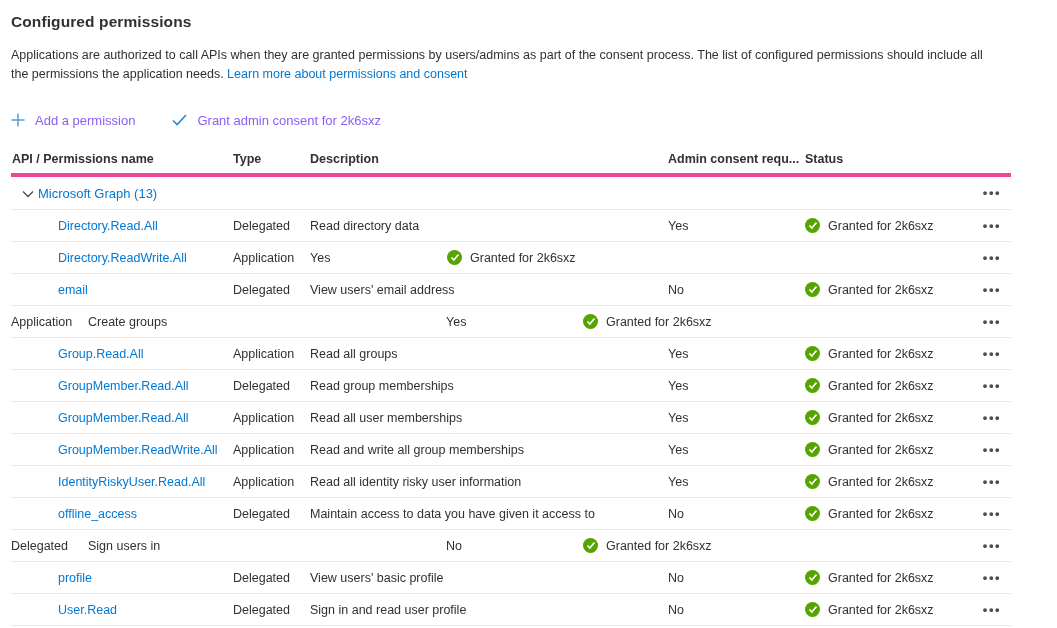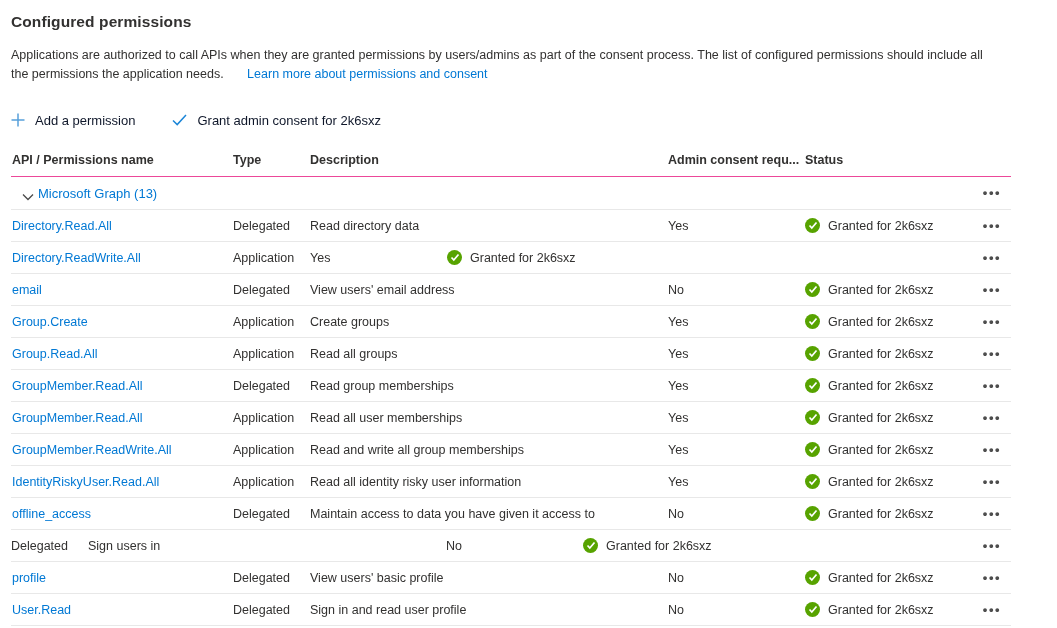--- a/index.html
+++ b/index.html
@@ -24,79 +24,79 @@
   .description {
     font-size: 12.5px;
     line-height: 19px;
     max-width: 992px;
     color: #323130;
   }
   a.link {
     color: #0078d4;
     text-decoration: none;
     cursor: pointer;
-    margin-left: 20px;
   }
 
   
   .toolbar {
     margin-top: 21px;
     display: flex;
     align-items: center;
     gap: 37px;
     height: 30px;
   }
   .cmd-btn {
     display: flex;
     align-items: center;
     gap: 10px;
     background: none;
     border: none;
     padding: 0;
     font-family: "Liberation Sans", sans-serif;
     font-size: 13px;
-    color: #0f172a;
+    color: #8b5cf6;
     cursor: pointer;
   }
   .cmd-btn .ic { display: flex; align-items: center; }
 
   
   .perm-table { margin-top: 9px; width: 1000px; }
   .t-row {
     display: flex;
     align-items: center;
     border-bottom: 1px solid #e8e8e8;
   }
-  .t-header { height: 33px; border-bottom: 1px solid #ec4899; }
+  .t-header { height: 33px; border-bottom: 4px solid #ec4899; }
   .t-header .cell { font-weight: 700; font-size: 12.5px; color: #323130; }
   .cell { font-size: 12.5px; overflow: hidden; white-space: nowrap; }
   .c-name   { width: 222px; padding-left: 1px; }
   .c-type   { width: 77px; }
   .c-desc   { width: 358px; }
   .c-admin  { width: 137px; }
   .c-status { width: 161px; display: flex; align-items: center; gap: 8px; }
   .c-menu   { flex: 1; text-align: right; padding-right: 8px; }
 
   .group-row { height: 33px; }
   .group-label {
     display: flex;
-    align-items: flex-end;
+    align-items: center;
     gap: 4px;
     color: #0078d4;
     cursor: pointer;
     padding-left: 11px;
     font-size: 13px;
   }
   .chev { display: flex; align-items: center; margin-top: 2px; }
 
   .data-row { height: 32px; }
   .perm-link {
     color: #0078d4;
     text-decoration: none;
     cursor: pointer;
+    margin-left: 46px;
     font-size: 12.5px;
   }
 
   .granted-icon {
     width: 15px; height: 15px;
     border-radius: 50%;
     background: #57a300;
     display: flex;
     align-items: center;
     justify-content: center;
@@ -221,23 +221,20 @@
               </svg>
       </span>
       <span class="status-text">Granted for 2k6sxz</span>
     </div>
     <div class="cell c-menu">
       <button class="menu-btn">•••</button>
     </div>
   </div>
 
   <div class="t-row data-row">
-    <div class="cell c-name">
-      <a class="perm-link">Group.Create</a>
-    </div>
     <div class="cell c-type">Application</div>
     <div class="cell c-desc">Create groups</div>
     <div class="cell c-admin">Yes</div>
     <div class="cell c-status">
       <span class="granted-icon">
         <svg width="10" height="9" viewBox="0 0 10 9">
                 <polyline points="1.5,4.5 3.8,7 8.5,1.5" stroke="#ffffff" stroke-width="1.7" fill="none"></polyline>
               </svg>
       </span>
       <span class="status-text">Granted for 2k6sxz</span>

